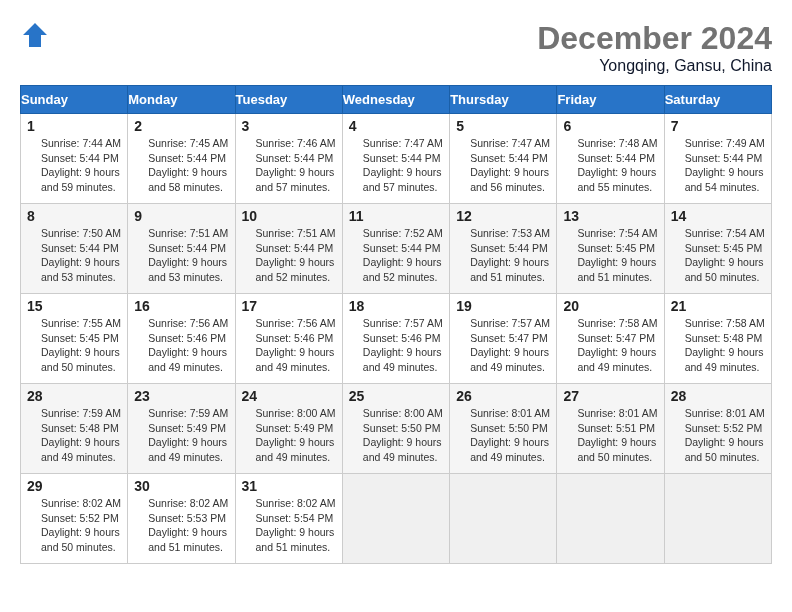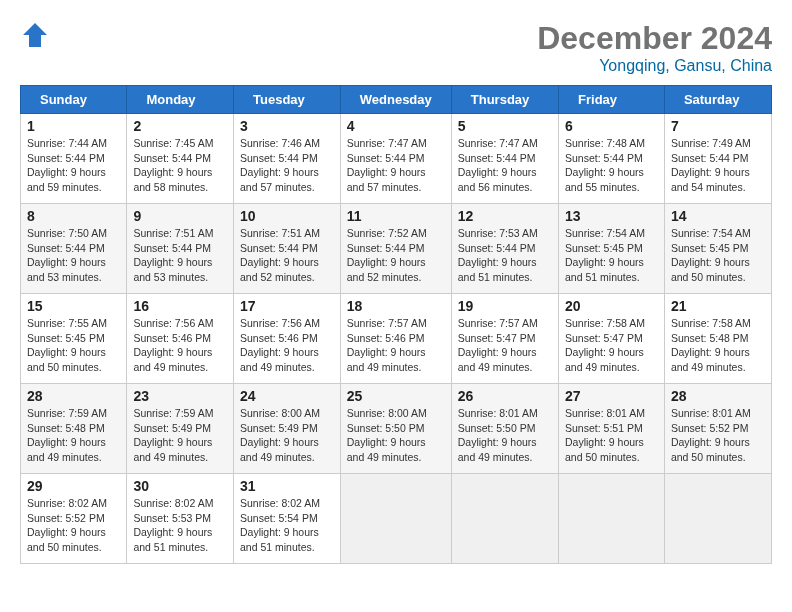--- a/index.html
+++ b/index.html
@@ -37,32 +37,32 @@
     .title-block {
       text-align: right;
     }
     .month-title {
       font-size: 32px;
       font-weight: bold;
       color: #737373;
     }
     .location {
       font-size: 16px;
-      color: #0369a1;
+      color: #0f172a;
     }
     .calendar {
       width: 100%;
       border-collapse: collapse;
       font-size: 11px;
     }
     .calendar th {
       background-color: #2874c8;
       color: #fff;
       text-align: left;
-      padding: 6px 19px;
+      padding: 6px 0;
       font-size: 13px;
       font-weight: bold;
       border: 1px solid #1a5fa8;
     }
     .calendar td {
       border: 1px solid #ccc;
       vertical-align: top;
       padding: 4px 6px;
       width: 108px;
       height: 90px;
@@ -75,20 +75,21 @@
       font-size: 14px;
       font-weight: bold;
       color: #222;
       display: block;
       margin-bottom: 2px;
     }
     .day-info {
       font-size: 10.5px;
       color: #333;
       line-height: 1.4;
+      margin-left: 14px;
     }
     .empty-cell {
       background: #f0f0f0 !important;
     }
   </style>
 </head>
 <body>
 
 <div class="header">
   <div class="logo">

